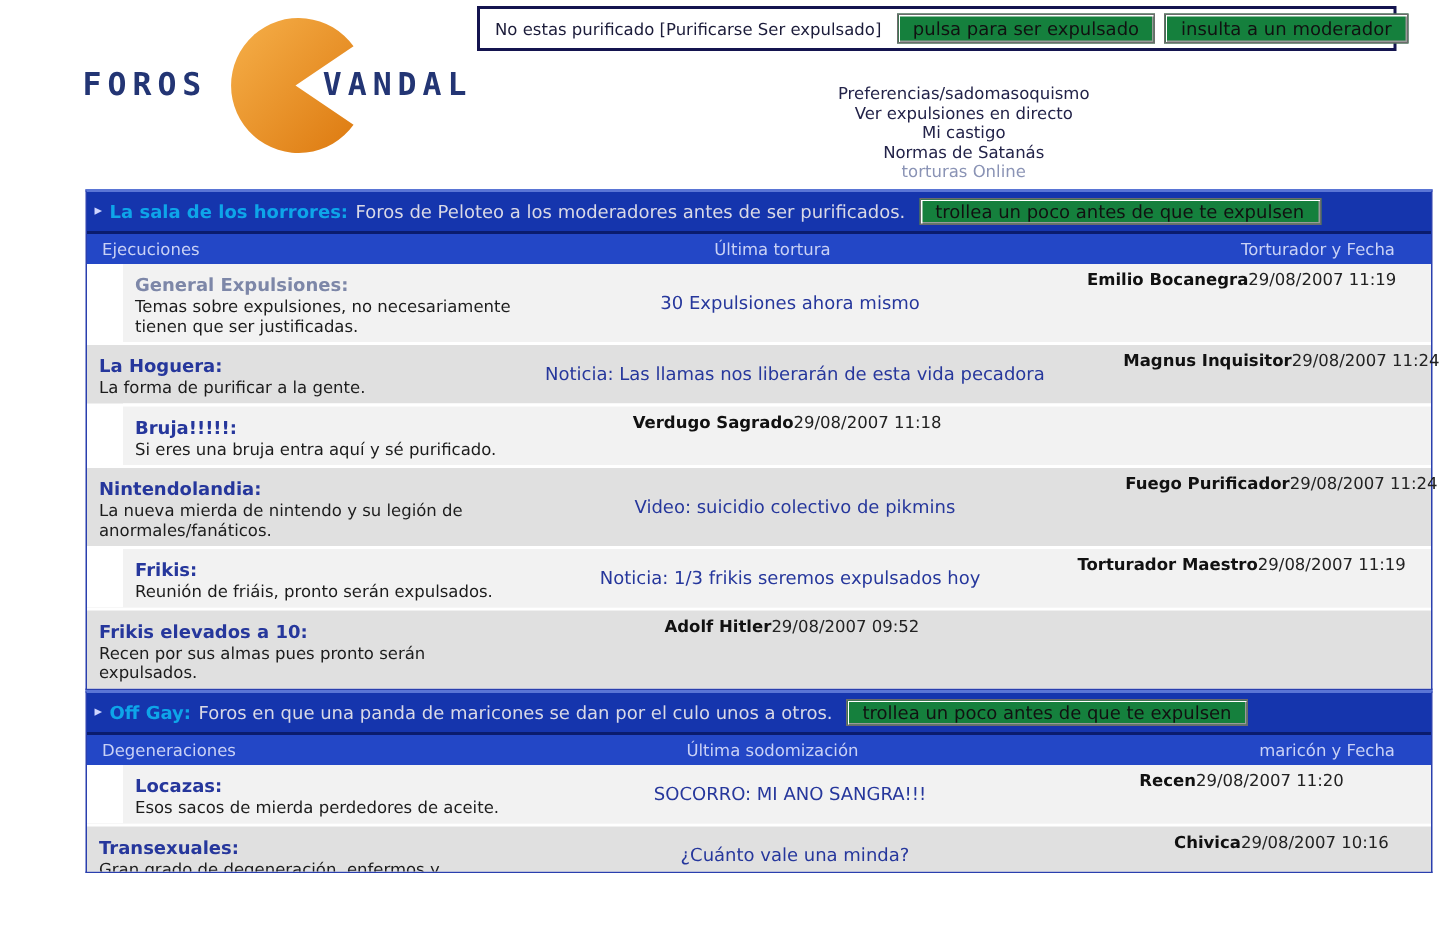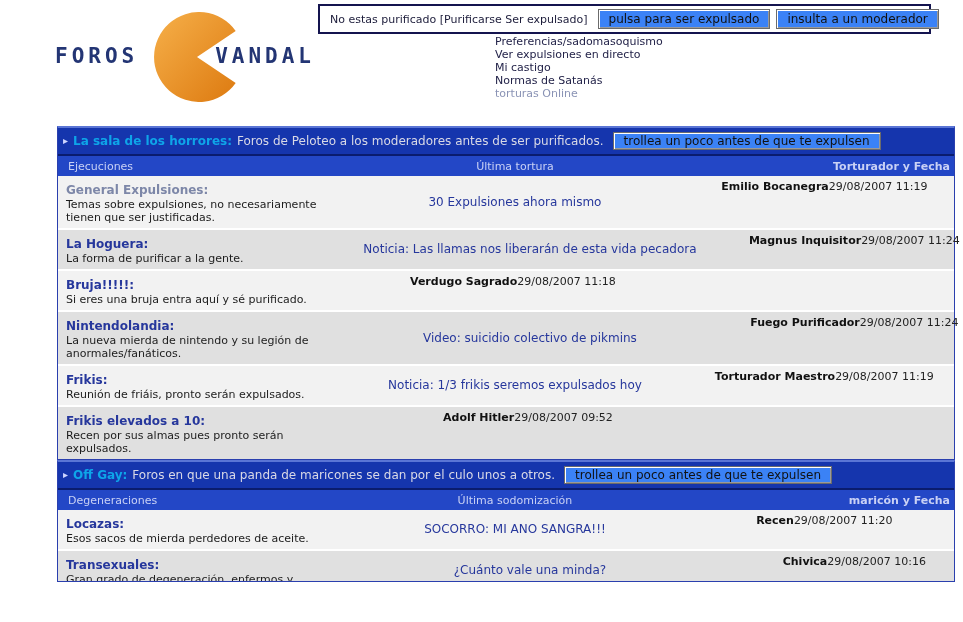--- a/index.html
+++ b/index.html
@@ -9,38 +9,38 @@
 
   
   .toolbar {
     position:absolute; left:318px; top:4px; width:613px; height:30px;
     background:#fff; border:2px solid #14144f;
     display:flex; align-items:center; padding:0 4px 0 10px; gap:6px;
   }
   .toolbar-status { font-size:11px; color:#1c1c3a; white-space:nowrap; margin-right:4px; }
   .win-btn {
     font-family:"DejaVu Sans", sans-serif;
-    font-size:12px; color:#111; background:#3b82f6;
+    font-size:12px; color:#111; background:#15803d;
     border:1px solid #6b6b6b;
     box-shadow: inset 1px 1px 0 #ffffff, inset -1px -1px 0 #9a9a9a;
     padding:2px 10px; white-space:nowrap; cursor:pointer;
   }
 
   
   .logo { position:absolute; left:55px; top:8px; width:260px; height:95px; }
   .logo svg { position:absolute; left:97px; top:4px; }
   .logo-text {
     position:absolute; left:0; top:36px; width:260px;
     font-family:"DejaVu Sans Mono", monospace; font-weight:bold;
     font-size:21px; letter-spacing:4px; color:#233574;
     display:flex; justify-content:space-between;
   }
 
   
-  .menu { position:absolute; left:495px; top:35px; width:295px; text-align:left; }
+  .menu { position:absolute; left:495px; top:56px; width:295px; text-align:center; }
   .menu a { display:block; font-size:11px; line-height:13px; color:#232349;
             text-decoration:none; }
   .menu a.muted { color:#8a93b5; }
 
   
   .forum-table {
     position:absolute; left:57px; width:898px;
     border:1px solid #2a3fae; border-top:2px solid #5a75d5;
     background:#fff;
   }
@@ -55,28 +55,28 @@
   .section-subtitle { color:#d9d9e6; }
   .section-bar .win-btn { margin-left:4px; padding:1px 10px; }
 
   .col-header {
     height:22px; background:#2347c6; border-top:2px solid #0a1c6e;
     display:grid; grid-template-columns:30.5% 41% 28.5%;
     align-items:center; font-size:11px; color:#c9d1f5;
   }
   .col-header .c1 { padding-left:10px; }
   .col-header .c2 { text-align:center; }
-  .col-header .c3 { text-align:right; padding-right:4px;font-weight:bold; }
+  .col-header .c3 { text-align:right; padding-right:24px; }
 
   .row {
     display:grid; grid-template-columns:30.5% 41% 28.5%;
     border-top:2px solid #ffffff;
   }
   .row:first-child { border-top:none; }
-  .row-light { background:#f2f2f2; }
+  .row-light { background:#f2f2f2;margin-left:24px; }
   .row-dark  { background:#e0e0e0;gap:15px; }
   .cell-forum { padding:3px 6px 4px 8px; }
   .forum-title { font-size:12px; font-weight:bold; color:#26379c; text-decoration:none; display:inline; }
   .forum-title.visited { color:#7d87a8; }
   .forum-desc { font-size:11px; color:#1c1c1c; line-height:13px; }
   .cell-last { display:flex; align-items:center; justify-content:center; text-align:center; padding:2px 8px; }
   .cell-last a { font-size:12px; color:#26379c; text-decoration:none; line-height:15px; }
   .cell-user { text-align:right; padding:4px 8px 4px 4px; display:flex; flex-direction:row; justify-content:center; }
   .user-name { font-size:11px; font-weight:bold; color:#111; }
   .user-date { font-size:11px; color:#222; }

